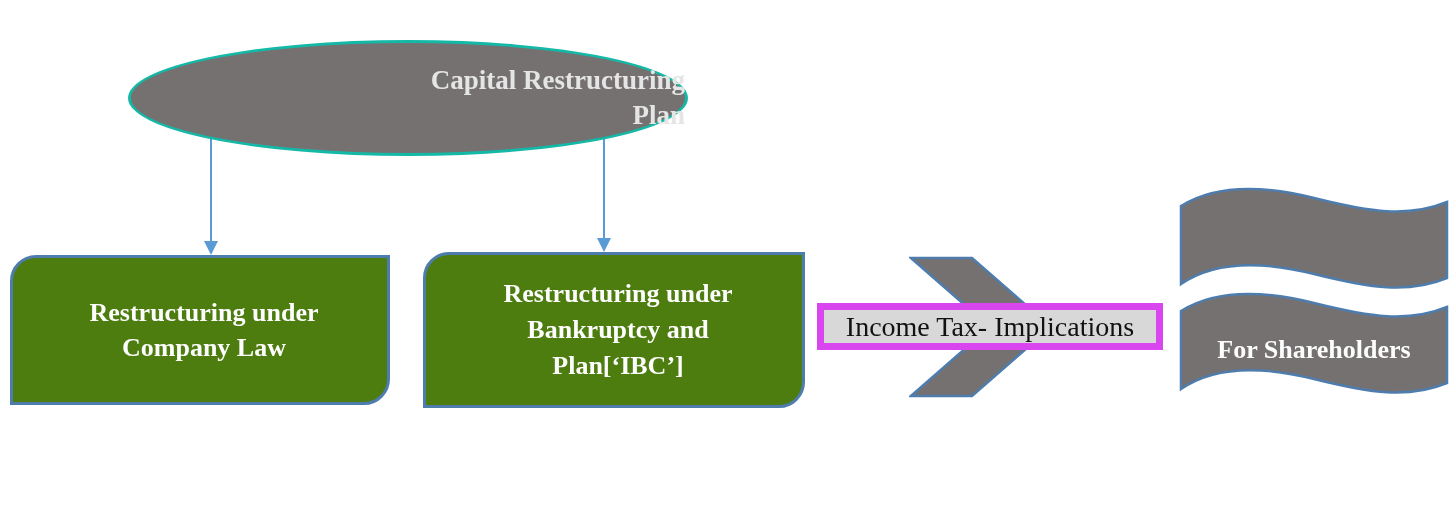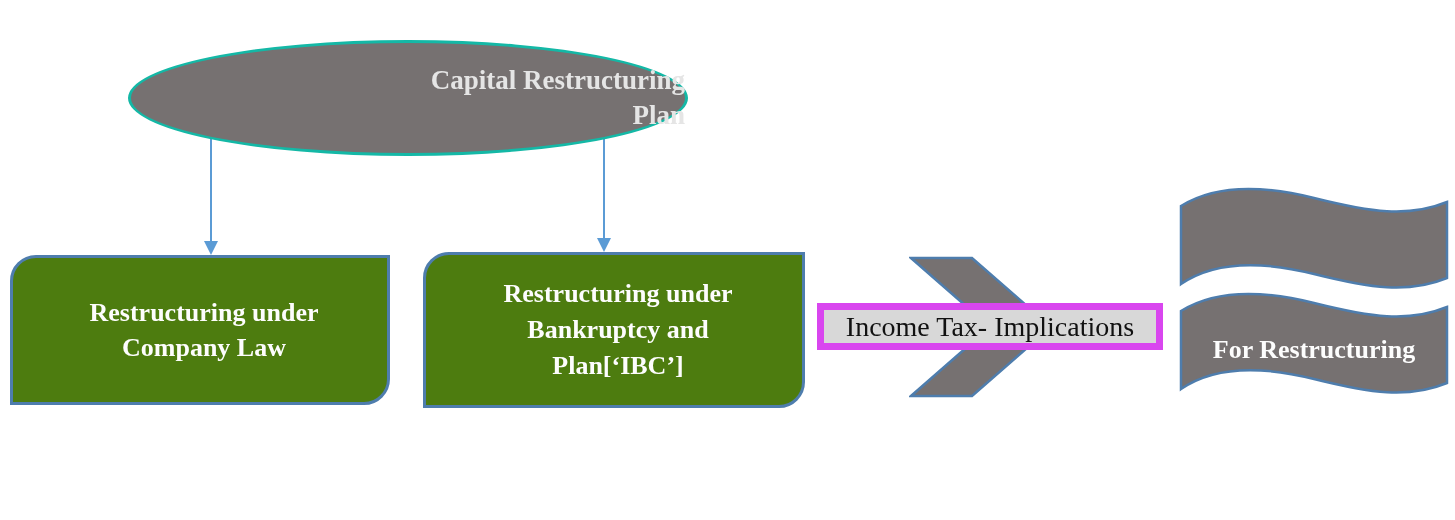--- a/index.html
+++ b/index.html
@@ -110,16 +110,16 @@
   </div>
 
   <svg class="abs flag-svg flag1" viewBox="0 0 272 114">
     <path d="M 3,20 C 35,0 80,-2 136,12 C 192,26 230,32 269,16 L 269,92 C 230,108 192,102 136,88 C 80,74 35,76 3,98 Z" stroke="#4e7dad" stroke-width="2.5" fill="#767171"></path>
   </svg>
 
   <svg class="abs flag-svg flag2" viewBox="0 0 272 114">
     <path d="M 3,20 C 35,0 80,-2 136,12 C 192,26 230,32 269,16 L 269,92 C 230,108 192,102 136,88 C 80,74 35,76 3,98 Z" stroke="#4e7dad" stroke-width="2.5" fill="#767171"></path>
   </svg>
   <div class="abs flag-label f2">
-    <span>For Restructuring</span>
+    <span>For Shareholders</span>
   </div>
 
 </div>
 
 </body></html>

